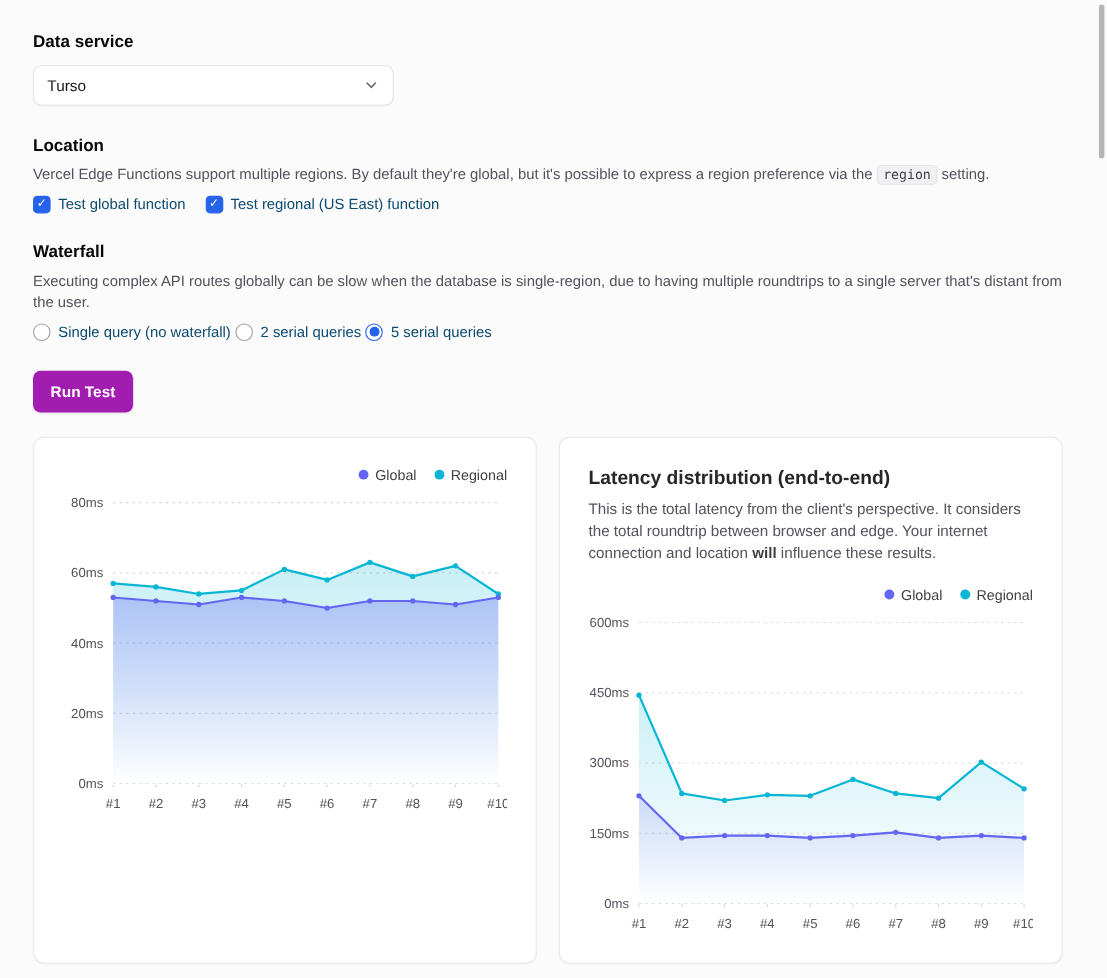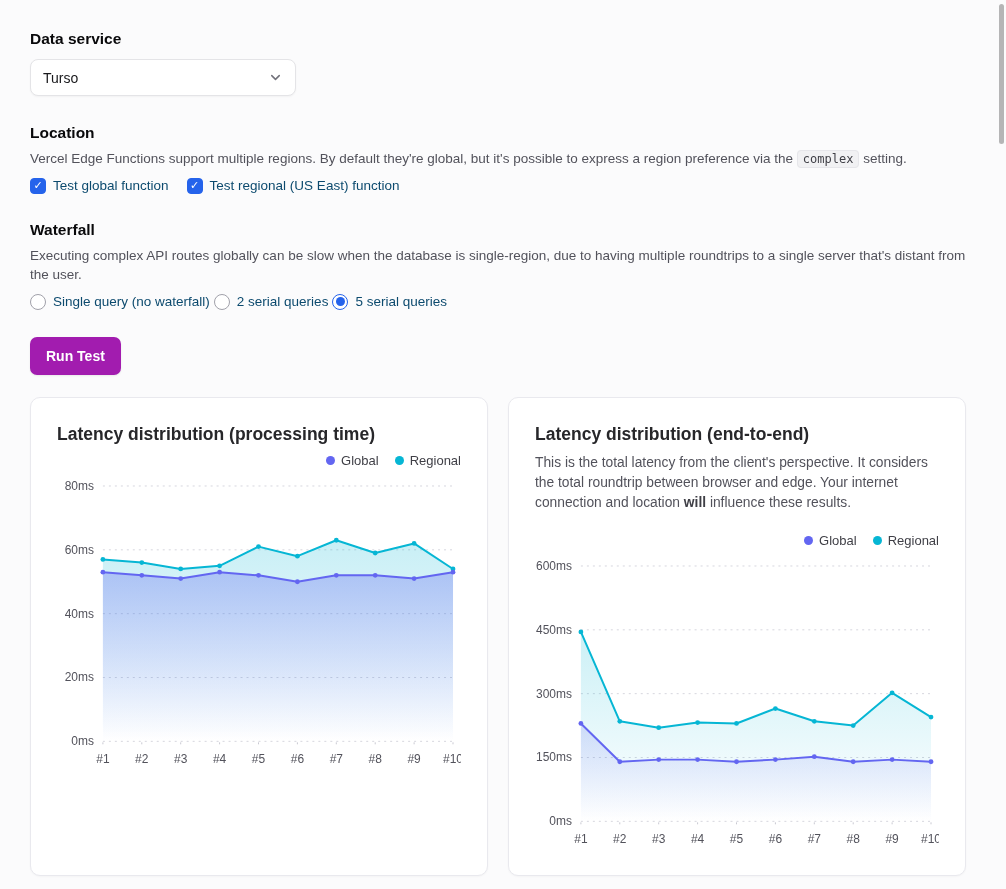--- a/index.html
+++ b/index.html
@@ -10,21 +10,21 @@
     color: #18181b;
     overflow: hidden;
     position: relative;
   }
   .page { padding: 30px 40px 18px 30px; }
 
   h2.sec { font-size: 15.5px; font-weight: 700; color: #09090b; margin-bottom: 11px; }
 
   
   .select {
-    width: 266px; height: 37px; background: #fff;
+    width: 328px; height: 37px; background: #fff;
     border: 1px solid #e4e4e7; border-radius: 8px;
     display: flex; align-items: center; justify-content: space-between;
     padding: 0 12px; font-size: 14px; color: #18181b;
     box-shadow: 0 1px 2px rgba(0,0,0,.04);
     margin-bottom: 28px; cursor: pointer;
   }
   .select svg { flex: 0 0 auto; }
 
   .desc { font-size: 13.5px; color: #52525b; line-height: 1.45; margin-bottom: 9px; max-width: 940px; }
   .code-chip {
@@ -86,21 +86,21 @@
     <div class="select">
       <span>Turso</span>
       <svg width="15" height="15" viewBox="0 0 16 16" fill="none">
         <path d="M4 6 L8 10 L12 6" stroke="#71717a" stroke-width="1.6" stroke-linecap="round" stroke-linejoin="round"></path>
       </svg>
     </div>
   </section>
 
   <section>
     <h2 class="sec" style="margin-bottom:7px">Location</h2>
-    <p class="desc"><span>Vercel Edge Functions support multiple regions. By default they're global, but it's possible to express a region preference via the </span><code class="code-chip">complex</code><span> setting.</span></p>
+    <p class="desc"><span>Vercel Edge Functions support multiple regions. By default they're global, but it's possible to express a region preference via the </span><code class="code-chip">region</code><span> setting.</span></p>
     <div class="opt-row" style="gap:18px;">
       <label class="opt">
         <span class="cb checked"></span>
         <span>Test global function</span>
       </label>
       <label class="opt">
         <span class="cb checked"></span>
         <span>Test regional (US East) function</span>
       </label>
     </div>
@@ -123,21 +123,20 @@
         <span>5 serial queries</span>
       </label>
     </div>
   </section>
 
   <button class="run-btn">Run Test</button>
 
   <div class="cards">
 
     <div class="card">
-      <h3>Latency distribution (processing time)</h3>
       <div class="legend">
         <span class="legend-item">
           <span class="dot" style="background: rgb(99, 102, 241);"></span>
           <span>Global</span>
         </span>
         <span class="legend-item">
           <span class="dot" style="background: rgb(6, 182, 212);"></span>
           <span>Regional</span>
         </span>
       </div>

